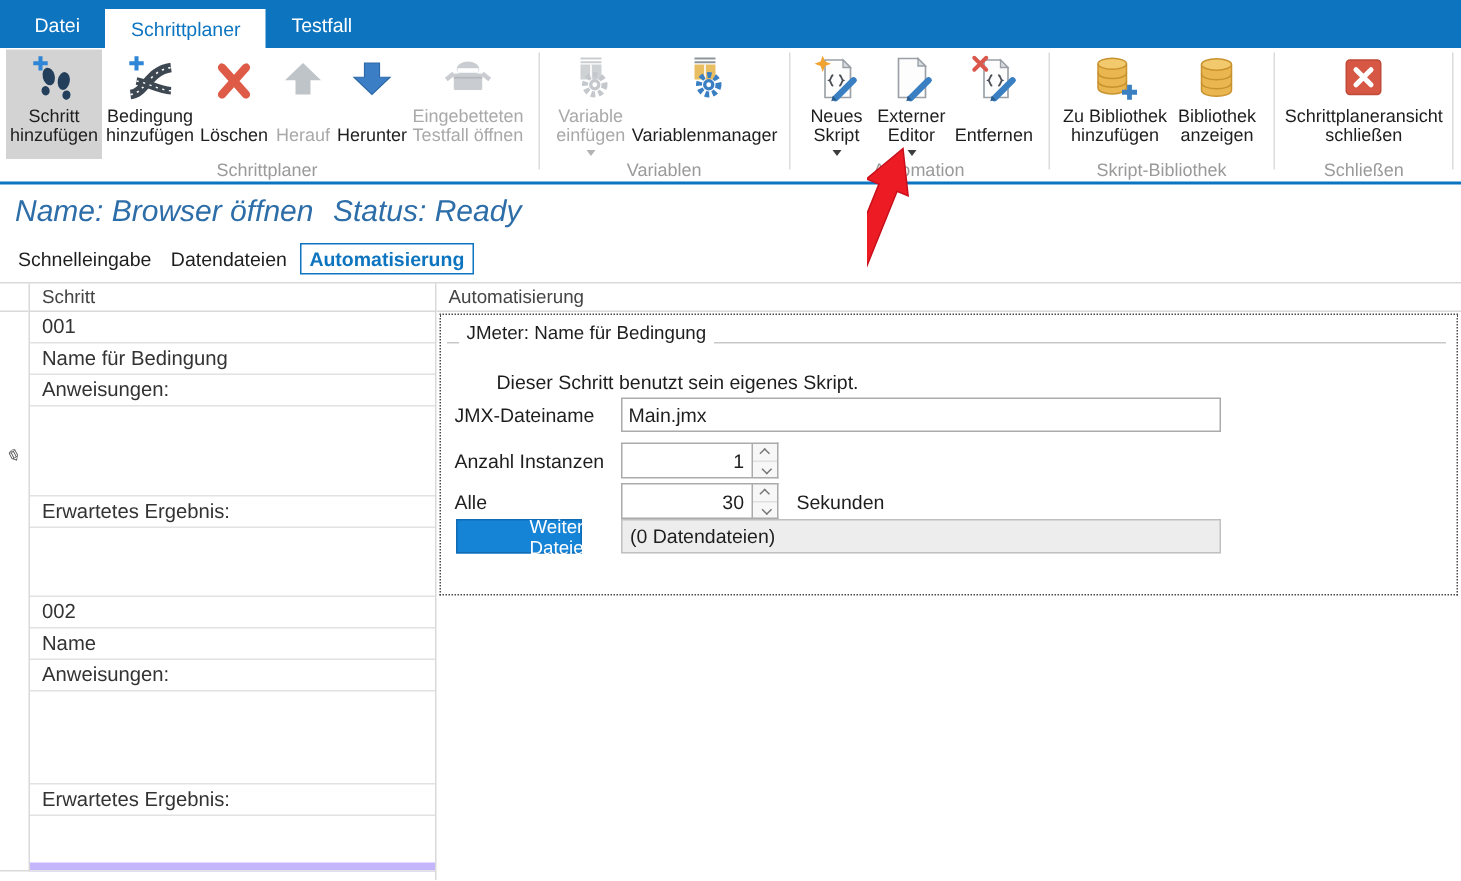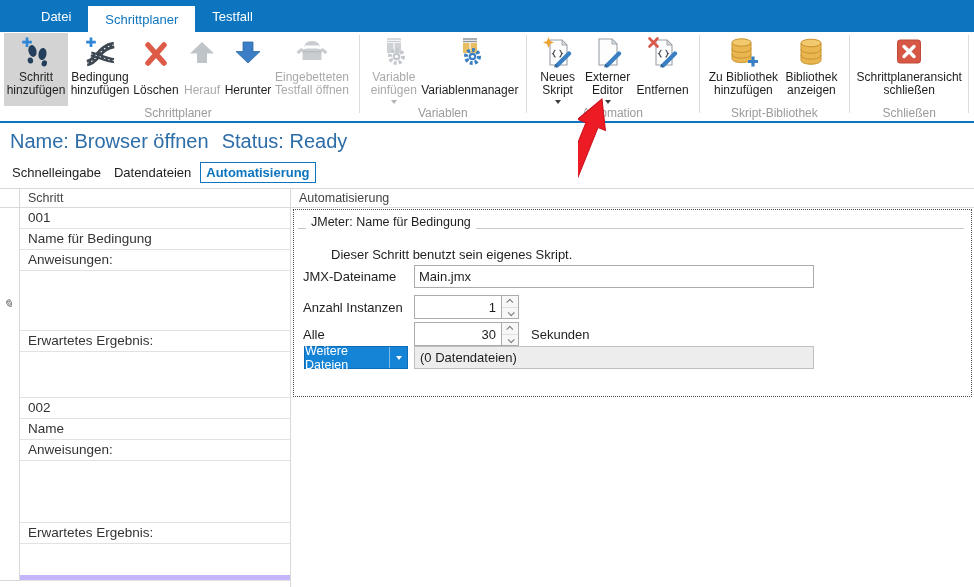--- a/index.html
+++ b/index.html
@@ -1,41 +1,41 @@
 <!DOCTYPE html>
 <html><head>
 <meta charset="utf-8">
 <style>
   * { box-sizing: border-box; margin: 0; padding: 0; }
   html,body { background:#fff; }
   body { font-family:"Liberation Sans", sans-serif; }
   .screen { position:relative; width:974px; height:587px; background:#fff; overflow:hidden; color:#222; }
 
   
-  .topbar { height:32px; background:#0d74bf; display:flex; align-items:stretch; padding-left:24px; }
+  .topbar { height:32px; background:#0d74bf; display:flex; align-items:stretch; padding-left:6px; }
   .menu-tab { color:#fff; font-size:13px; padding:0 17px; display:flex; align-items:center; cursor:default; }
   .menu-tab.active { background:#fff; color:#0d74bf; align-self:flex-end; height:26px; }
 
   
   .ribbon { height:91px; border-bottom:2px solid #0d74bf; display:flex; align-items:stretch; padding-left:2px; background:#fff; }
   .rib-group { display:flex; flex-direction:column; padding:0 2px; }
   .rib-buttons { display:flex; height:73px; align-items:stretch; margin-top:1px; }
   .rib-btn { display:flex; flex-direction:column; align-items:center; padding-top:3px; cursor:default; }
   .rib-btn.selected { background:#d3d3d3; }
   .rib-icon { width:32px; height:32px; flex:0 0 auto; }
   .rib-label { font-size:12px; line-height:13px; text-align:center; margin-top:3px; color:#1e1e1e; }
   .rib-label.nowrap { white-space:nowrap;margin-top:16px; }
   .rib-btn.disabled .rib-label { color:#a9a9a9; }
   .dd-arrow { width:0; height:0; border-left:3.5px solid transparent; border-right:3.5px solid transparent; border-top:4px solid #3c3c3c; margin-top:3px; }
   .rib-btn.disabled .dd-arrow { border-top-color:#b3b3b3; }
   .rib-sep { width:1px; background:#dcdcdc; margin:3px 5px 8px 5px; }
   .rib-group-label { font-size:12px; color:#9a9a9a; text-align:center; height:15px; line-height:15px; }
 
   
-  .page-title { margin:7px 0 0 10px; font-size:20px; color:#2d6da8; height:26px; white-space:nowrap; }
+  .page-title { margin:7px 0 0 10px; font-size:20px; color:#2d6da8; height:26px; white-space:nowrap;font-style:italic; }
   .page-title .status-part { margin-left:13px; }
   .view-tabs { display:flex; margin:5px 0 0 8px; height:22px; align-items:center; gap:5px; font-size:13px; }
   .view-tab { padding:2px 4px; color:#1e1e1e; cursor:default; }
   .view-tab.active { border:1px solid #0d74bf; color:#0d74bf; font-weight:bold; padding:2px 5px; }
 
   
   .content { position:absolute; top:188px; left:0; right:0; bottom:0; border-top:1px solid #d9d9d9; display:flex; }
   .gutter { width:20px; height:392px; border-right:1px solid #d9d9d9; border-bottom:1px solid #d9d9d9; position:relative; flex:0 0 auto; }
   .gutter-header { height:19px; border-bottom:1px solid #d9d9d9; }
   .edit-indicator { position:absolute; top:108px; left:3px; font-size:12px; font-style:italic; color:#555; transform:skewX(-12deg); }
@@ -55,21 +55,21 @@
   .jmx-input { position:absolute; left:120px; top:55px; width:400px; height:23px; border:1px solid #ababab; font:13px "Liberation Sans",sans-serif; padding:0 4px; color:#1e1e1e; background:#fff; }
   .spin-wrap { position:absolute; left:120px; display:flex; height:24px; }
   .spin-input { width:88px; height:24px; border:1px solid #ababab; text-align:right; padding:0 5px; font:13px "Liberation Sans",sans-serif; color:#1e1e1e; background:#fff; }
   .spin-btns { width:17px; height:24px; border:1px solid #ababab; border-left:none; display:flex; flex-direction:column; background:#f7f7f7; }
   .spin-btn { flex:1 1 50%; display:flex; align-items:center; justify-content:center; cursor:default; }
   .spin-btn + .spin-btn { border-top:1px solid #e0e0e0; }
   .chev { width:5px; height:5px; border-left:1px solid #777; border-top:1px solid #777; }
   .chev.up { transform:rotate(45deg) translateY(1px); }
   .chev.down { transform:rotate(225deg) translateY(1px); }
   .suffix-label { position:absolute; left:237px; font-size:13px; color:#1e1e1e; }
-  .files-btn { position:absolute; left:10px; top:136px; width:104px; height:23px; background:#1583d6; border:1px solid #0f6cb5; color:#fff; display:flex; align-items:stretch; font-size:12.5px; cursor:default; }
+  .files-btn { position:absolute; left:10px; top:136px; width:84px; height:23px; background:#1583d6; border:1px solid #0f6cb5; color:#fff; display:flex; align-items:stretch; font-size:12.5px; cursor:default;padding-left:48px; }
   .files-btn-label { flex:1; display:flex; align-items:center; justify-content:center; }
   .files-btn-dd { width:18px; border-left:1px solid rgba(255,255,255,.45); display:flex; align-items:center; justify-content:center; }
   .files-dd-arrow { width:0; height:0; border-left:3.5px solid transparent; border-right:3.5px solid transparent; border-top:4px solid #fff; }
   .files-field { position:absolute; left:120px; top:136px; width:400px; height:23px; background:#ededed; border:1px solid #c0c0c0; line-height:21px; padding:0 5px; font-size:13px; color:#1e1e1e; }
 
   .annotation-arrow { position:absolute; left:578px; top:97px; width:92px; height:103px; pointer-events:none; z-index:10; }
 </style>
 </head>
 <body>
 

